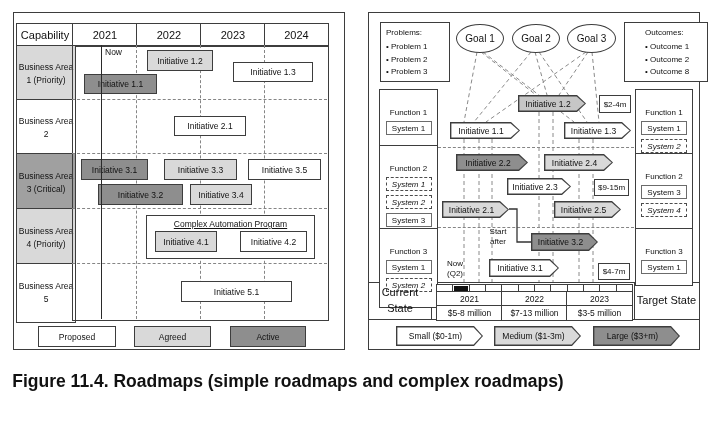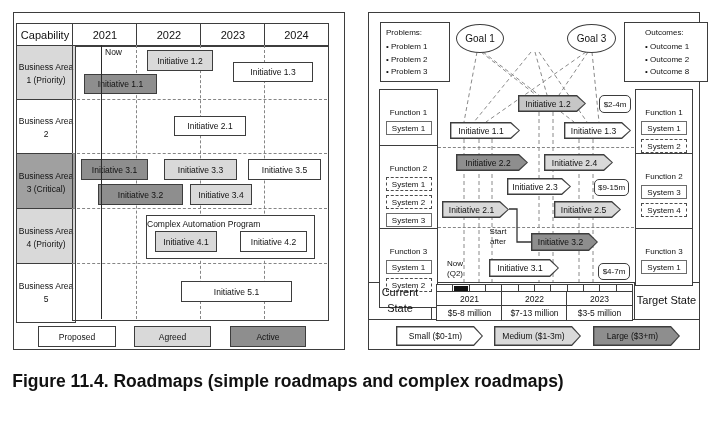--- a/index.html
+++ b/index.html
@@ -14,44 +14,44 @@
   
   .sr-hcell{position:absolute;border:1.1px solid #3d3d3d;background:#fff;display:flex;
             align-items:center;justify-content:center;font-size:11px;}
   .sr-acell{position:absolute;border:1.1px solid #3d3d3d;display:flex;align-items:center;
             justify-content:center;text-align:center;font-size:8.5px;line-height:1.5;padding:1px;}
   .bg-priority{background:#d9d9d9;} .bg-critical{background:#a0a0a0;} .bg-plain{background:#fff;}
   .sr-box{position:absolute;border:1.2px solid #3d3d3d;display:flex;align-items:center;
           justify-content:center;font-size:8.5px;white-space:nowrap;z-index:3;}
   .sr-box.proposed{background:#fff;} .sr-box.agreed{background:#d9d9d9;} .sr-box.active{background:#8e8e8e;}
   .program{position:absolute;border:1.2px solid #3d3d3d;background:#fff;z-index:2;}
-  .program-label{position:absolute;left:0;right:0;top:3px;text-align:left;font-size:8.5px;}
+  .program-label{position:absolute;left:0;right:0;top:3px;text-align:center;font-size:8.5px;text-decoration:underline;}
   .now-line{position:absolute;width:0;border-left:1.3px solid #2a2a2a;z-index:4;}
   .now-label{position:absolute;font-size:8.5px;z-index:4;}
   
   .info-box{position:absolute;border:1.2px solid #3d3d3d;background:#fff;padding:4px 3px 2px 5px;
             font-size:8px;line-height:1.6;z-index:2;}
   .info-title{margin-bottom:1px;}
   .goal{position:absolute;border:1.4px solid #3d3d3d;border-radius:50%;background:#fff;display:flex;
         align-items:center;justify-content:center;font-size:10px;z-index:2;}
   .fn-box{position:absolute;border:1.2px solid #3d3d3d;background:#fff;text-align:center;
           font-size:8px;padding-top:18px;z-index:2;}
   .sysbox{width:44px;height:12px;margin:4px auto 0 auto;background:#fff;display:flex;align-items:center;
           justify-content:center;font-size:8px;border:1.3px solid #6b6b6b;}
-  .sysbox.solid{border-style:solid;} .sysbox.dashed{border-style:dashed;border-color:#4c4c4c;}
+  .sysbox.solid{border-style:solid;} .sysbox.dashed{border-style:dashed;border-color:#4c4c4c;font-style:italic;}
   .arrow{position:absolute;--fill:#fff;z-index:3;}
   .arrow::before{content:"";position:absolute;inset:0;background:#3d3d3d;
     clip-path:polygon(0 0,calc(100% - 9px) 0,100% 50%,calc(100% - 9px) 100%,0 100%);}
   .arrow::after{content:"";position:absolute;inset:1.4px;background:var(--fill);
     clip-path:polygon(0 0,calc(100% - 8px) 0,100% 50%,calc(100% - 8px) 100%,0 100%);}
   .arrow .al{position:relative;z-index:2;display:flex;align-items:center;justify-content:center;
     width:calc(100% - 8px);height:100%;font-size:8.5px;white-space:nowrap;}
   .arrow.small{--fill:#ffffff;} .arrow.medium{--fill:#d9d9d9;} .arrow.large{--fill:#8e8e8e;}
   .arrow.shade-b{--fill:#c6c6c6;}
-  .chip{position:absolute;border:1.2px solid #3d3d3d;border-radius:5px;background:#fff;font-size:8px;
+  .chip{position:absolute;border:1.2px solid #3d3d3d;border-radius:0;background:#fff;font-size:8px;
         display:flex;align-items:center;justify-content:center;z-index:3;}
   .note{position:absolute;font-size:8px;line-height:1.3;text-align:center;z-index:3;}
   .state{position:absolute;display:flex;align-items:center;justify-content:center;text-align:center;
          font-size:11px;line-height:1.4;z-index:2;}
   .qstrip{position:absolute;display:flex;border:1.1px solid #3d3d3d;background:#fff;z-index:2;}
   .qcell{flex:1;border-right:1px solid #3d3d3d;position:relative;}
   .qcell:last-child{border-right:none;}
   .qbar{position:absolute;inset:1px;background:#111;}
   .ycell{position:absolute;border:1.1px solid #3d3d3d;background:#fff;display:flex;align-items:center;
          justify-content:center;font-size:8.5px;z-index:2;}
@@ -136,20 +136,21 @@
       <path d="M140,196 h8 v33 h14" stroke="#333" stroke-width="1.3" fill="none"></path>
     </svg>
 
     <div class="info-box" style="left:11px;top:9px;width:60px;height:52px;">
       <div class="info-title">Problems:</div>
       <div><span title="Problem 1">• </span><span>Problem 1</span></div>
       <div><span>• </span><span>Problem 2</span></div>
       <div><span>• </span><span>Problem 3</span></div>
     </div>
     <div class="goal" style="left:87px;top:11px;width:46px;height:27px;">Goal 1</div>
+    <div class="goal" style="left:143px;top:11px;width:46px;height:27px;">Goal 2</div>
     <div class="goal" style="left:198px;top:11px;width:47px;height:27px;">Goal 3</div>
     <div class="info-box" style="left:255px;top:9px;width:59px;height:52px;padding-left:20px;">
       <div class="info-title">Outcomes:</div>
       <div><span>• </span><span>Outcome 1</span></div>
       <div><span>• </span><span>Outcome 2</span></div>
       <div><span>• </span><span>Outcome 8</span></div>
     </div>
 
     <div class="hdash" style="left:69px;top:134px;width:196px;"></div>
     <div class="hdash" style="left:69px;top:214px;width:196px;"></div>

